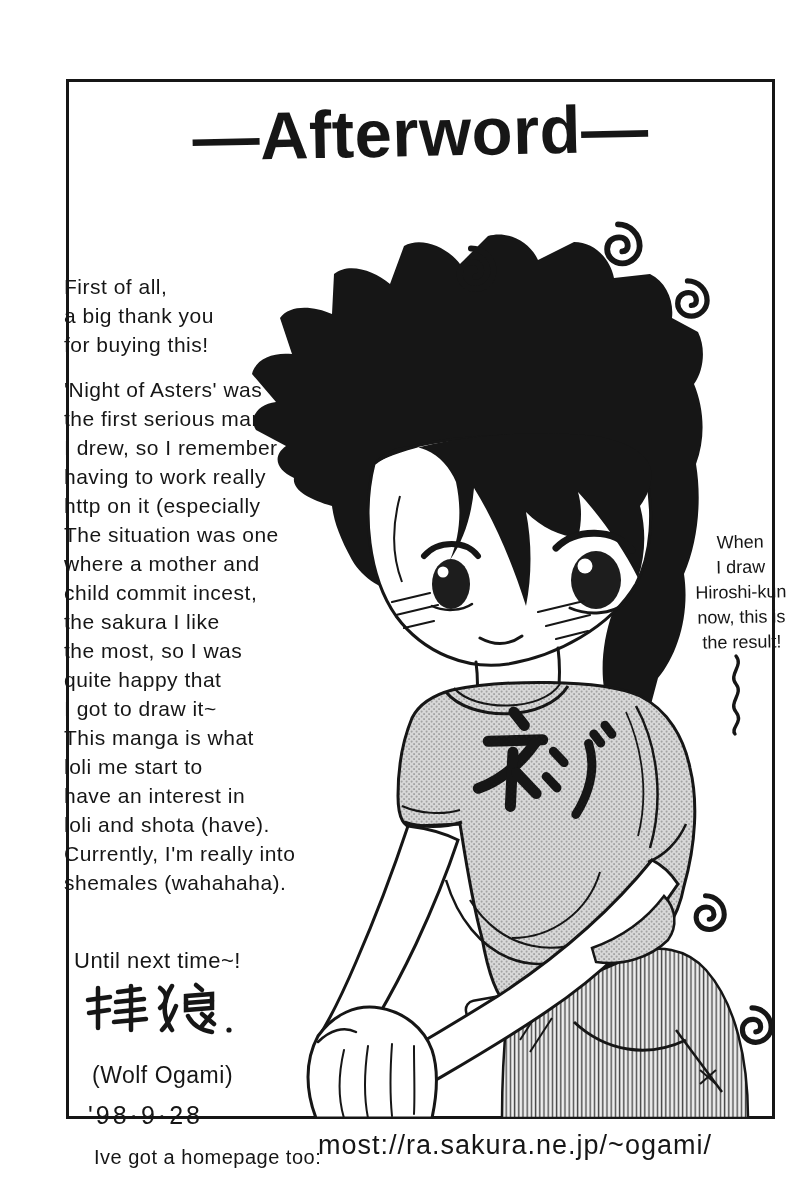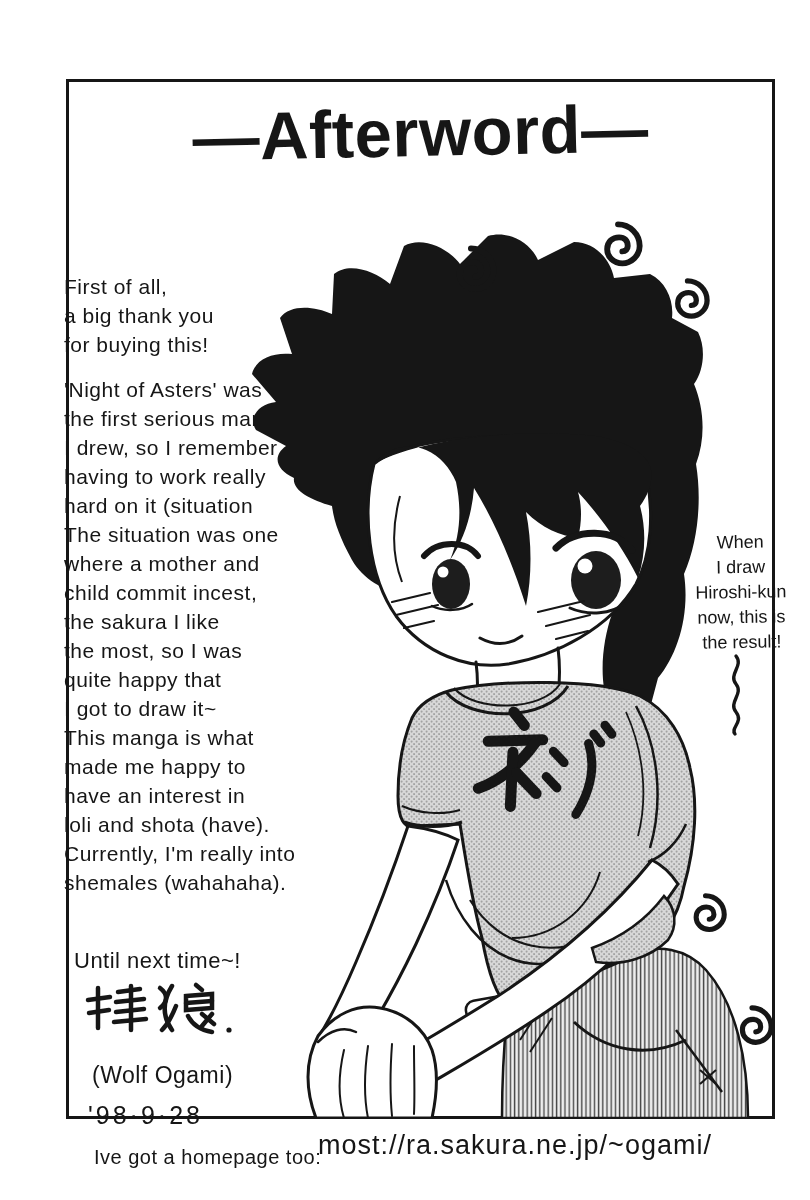--- a/index.html
+++ b/index.html
@@ -59,30 +59,30 @@
 <div class="para para1 hand">
     <div>First of all,</div>
     <div>a big thank you</div>
     <div>for buying this!</div>
   </div>
 <div class="para para2 hand">
     <div>'Night of Asters' was</div>
     <div>the first serious manga</div>
     <div>I drew, so I remember</div>
     <div>having to work really</div>
-    <div>hard on it (situation</div>
+    <div>http on it (especially</div>
     <div>The situation was one</div>
     <div>where a mother and</div>
     <div>child commit incest,</div>
     <div>the sakura I like</div>
     <div>the most, so I was</div>
     <div>quite happy that</div>
     <div>I got to draw it~</div>
     <div>This manga is what</div>
-    <div>made me happy to</div>
+    <div>loli me start to</div>
     <div>have an interest in</div>
     <div>loli and shota (have).</div>
     <div>Currently, I'm really into</div>
     <div>shemales (wahahaha).</div>
   </div>
 <div class="closing hand">Until next time~!</div>
 
 <svg class="abs" role="img" style="left:84px;top:980px;z-index:4;" width="150" height="58" viewBox="0 0 150 58" aria-label="拝狼.">
   <g stroke="#161616" stroke-width="4.5" stroke-linecap="round" fill="none">
 

